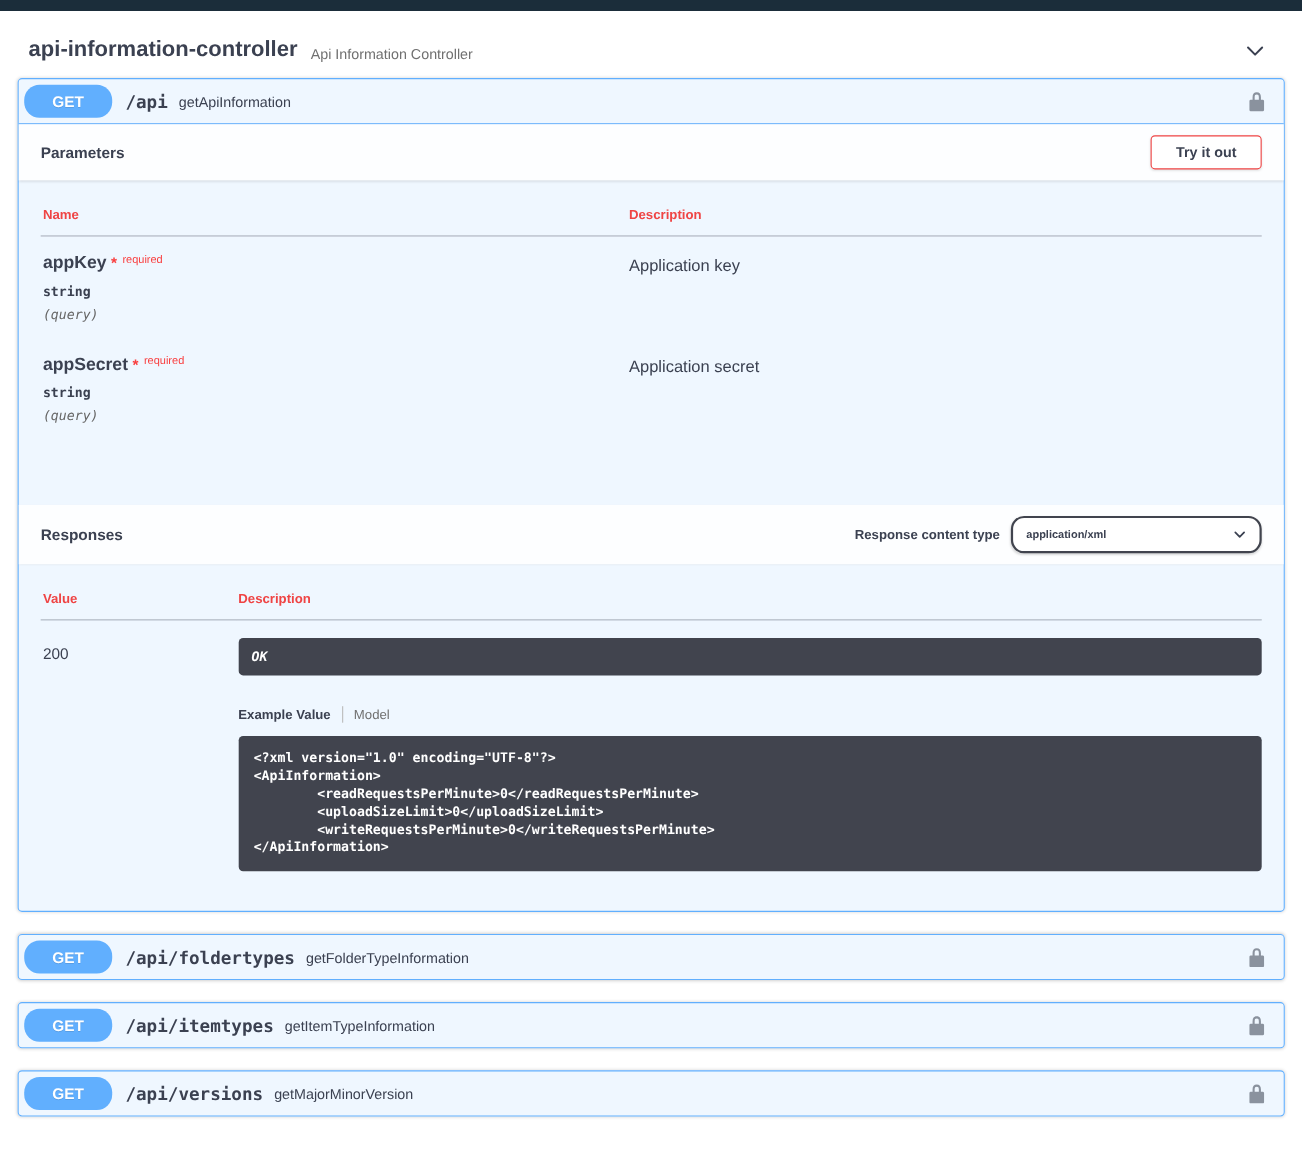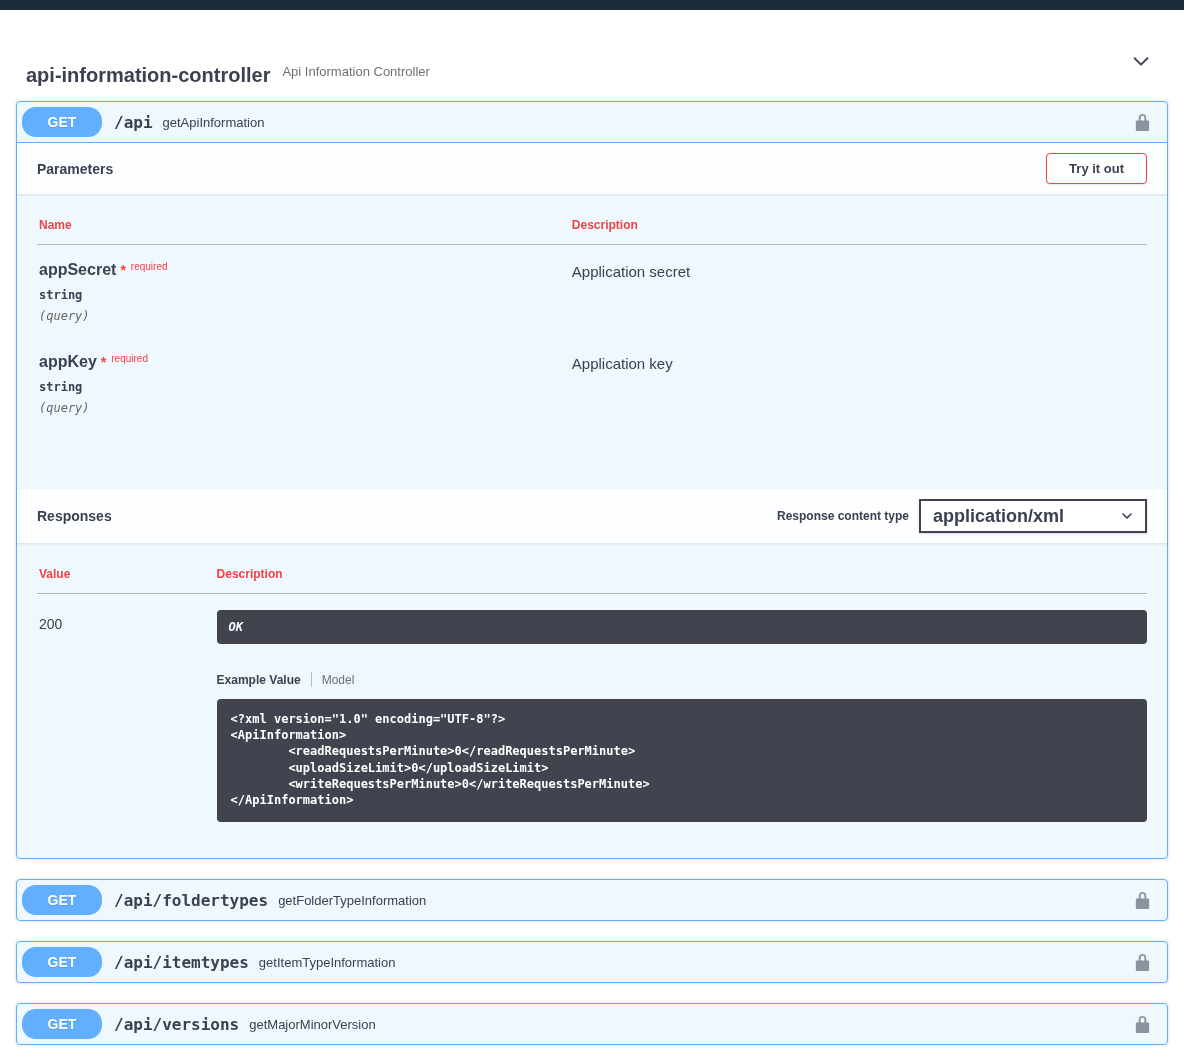--- a/index.html
+++ b/index.html
@@ -10,21 +10,21 @@
     width: 1184px;
   }
   .topbar { height: 10px; background: #1b2d3a; width: 100%; }
   .wrapper { padding: 0 16px; }
 
   
   .section-header {
     display: flex; align-items: center; justify-content: space-between;
     padding: 24px 10px 14px 10px; cursor: pointer;
   }
-  .section-title { display: flex; align-items: flex-start; margin-top: 30px; }
+  .section-title { display: flex; align-items: flex-end; }
   .tag-name { font-size: 20px; font-weight: 700; color: #3b4151; }
   .tag-desc { font-size: 13px; color: #707070; margin-left: 12px; }
   .chevron { display: inline-flex; padding: 0 6px; }
 
   
   .opblock {
     border: 1px solid #61affe;
     border-radius: 4px;
     background: rgba(97,175,254,.1);
     box-shadow: 0 0 3px rgba(0,0,0,.19);
@@ -57,23 +57,23 @@
   .section-head-title { font-size: 14px; font-weight: 700; color: #3b4151; }
   .btn-try {
     background: #fff; border: 1px solid #ef4444; border-radius: 4px;
     padding: 7px 22px; font-family: inherit; font-weight: 700; font-size: 13px;
     color: #3b4151; cursor: pointer; box-shadow: 0 1px 2px rgba(0,0,0,.1);
   }
   .content-type-wrap { display: flex; align-items: center; }
   .content-type-label { font-size: 12px; font-weight: 700; margin-right: 10px; }
   .select {
     display: flex; align-items: center; justify-content: space-between;
-    background: #fff; border: 2px solid #41444e; border-radius: 0;
+    background: #fff; border: 2px solid #41444e; border-radius: 12px;
     padding: 6px 10px 6px 12px; min-width: 228px; height: 34px;
-    font-size: 18px; font-weight: 700; cursor: pointer;
+    font-size: 10px; font-weight: 700; cursor: pointer;
     box-shadow: 0 1px 2px rgba(0,0,0,.15);
   }
 
   
   .table-container { padding: 10px 20px 60px 20px; }
   .table-container.responses { padding-bottom: 22px; }
   table { width: 100%; border-collapse: collapse; }
   th {
     text-align: left; font-size: 12px; font-weight: 700; color: #ef4444;
     border-bottom: 1px solid rgba(59,65,81,.2); padding: 14px 0 12px 2px;
@@ -149,36 +149,36 @@
         <table>
           <thead>
             <tr>
               <th class="name-col">Name</th>
               <th>Description</th>
             </tr>
           </thead>
           <tbody>
             <tr>
               <td>
+                <span class="param-name">appKey</span><span class="required-star">*</span><span class="required-label">required</span>
+                <div class="param-type">string</div>
+                <div class="param-in">(query)</div>
+              </td>
+              <td>
+                <div class="param-desc">Application key</div>
+              </td>
+            </tr>
+            <tr>
+              <td>
                 <span class="param-name">appSecret</span><span class="required-star">*</span><span class="required-label">required</span>
                 <div class="param-type">string</div>
                 <div class="param-in">(query)</div>
               </td>
               <td>
                 <div class="param-desc">Application secret</div>
-              </td>
-            </tr>
-            <tr>
-              <td>
-                <span class="param-name">appKey</span><span class="required-star">*</span><span class="required-label">required</span>
-                <div class="param-type">string</div>
-                <div class="param-in">(query)</div>
-              </td>
-              <td>
-                <div class="param-desc">Application key</div>
               </td>
             </tr>
           </tbody>
         </table>
       </div>
 
       <div class="section-head">
         <span class="section-head-title">Responses</span>
         <div class="content-type-wrap">
           <span class="content-type-label">Response content type</span>

